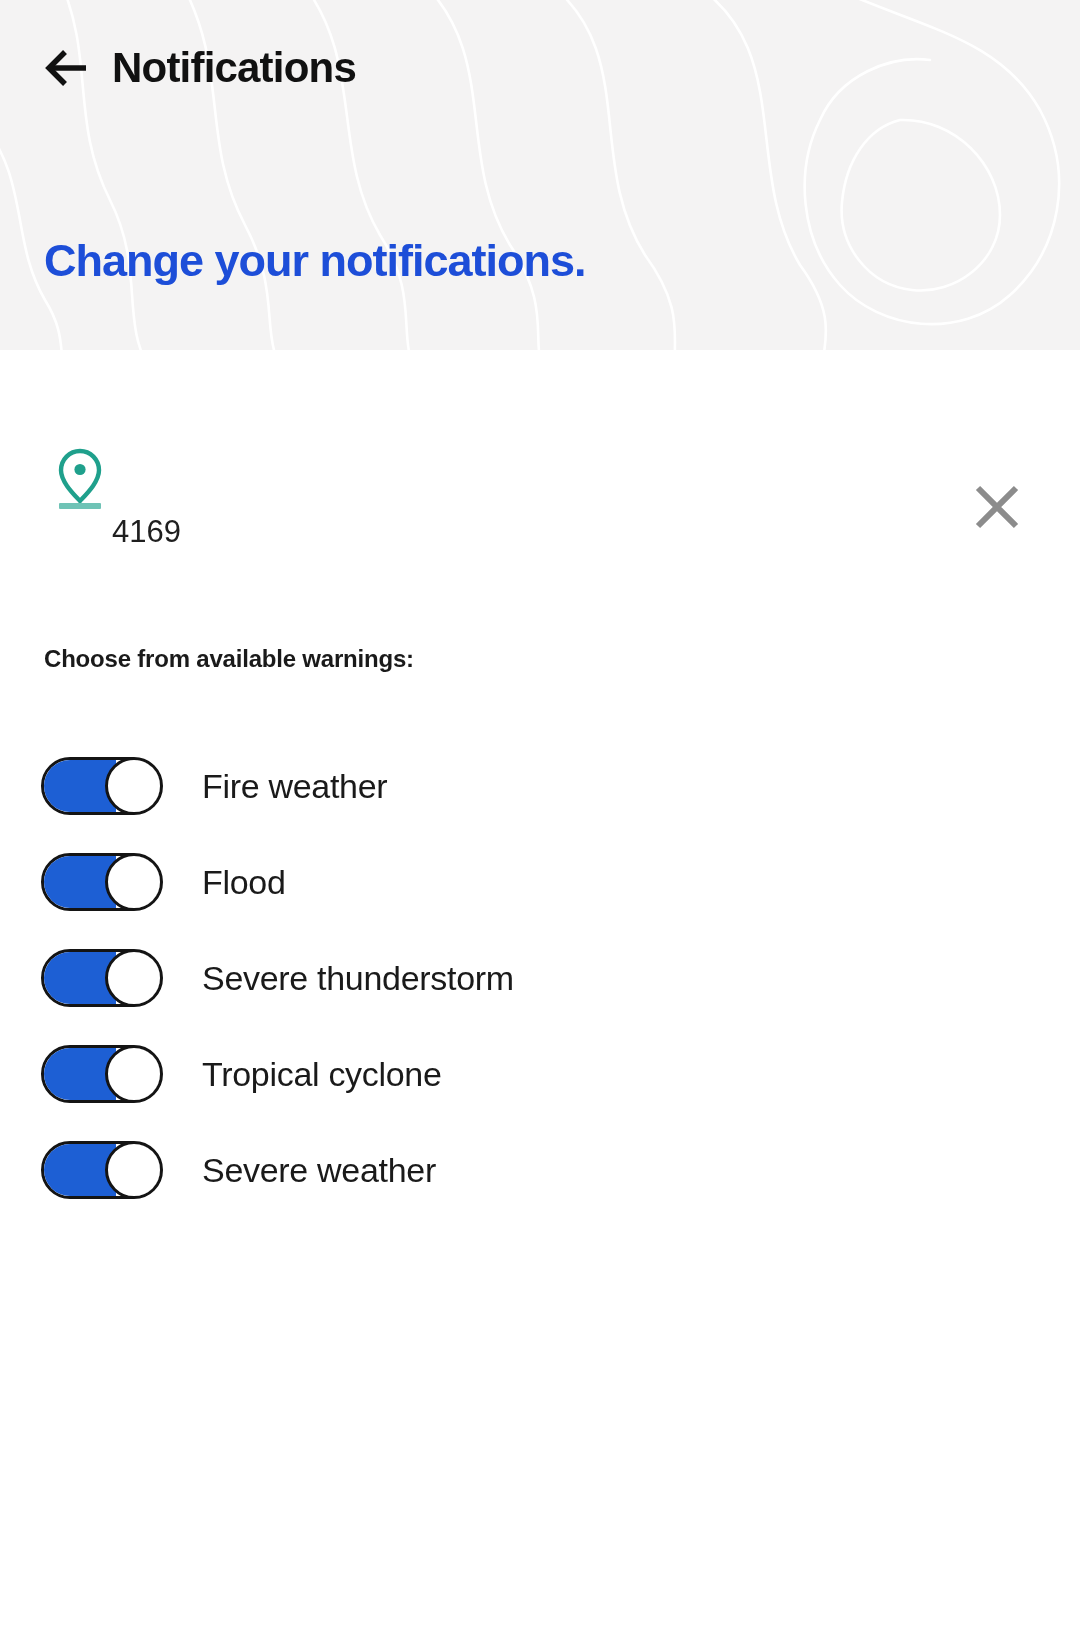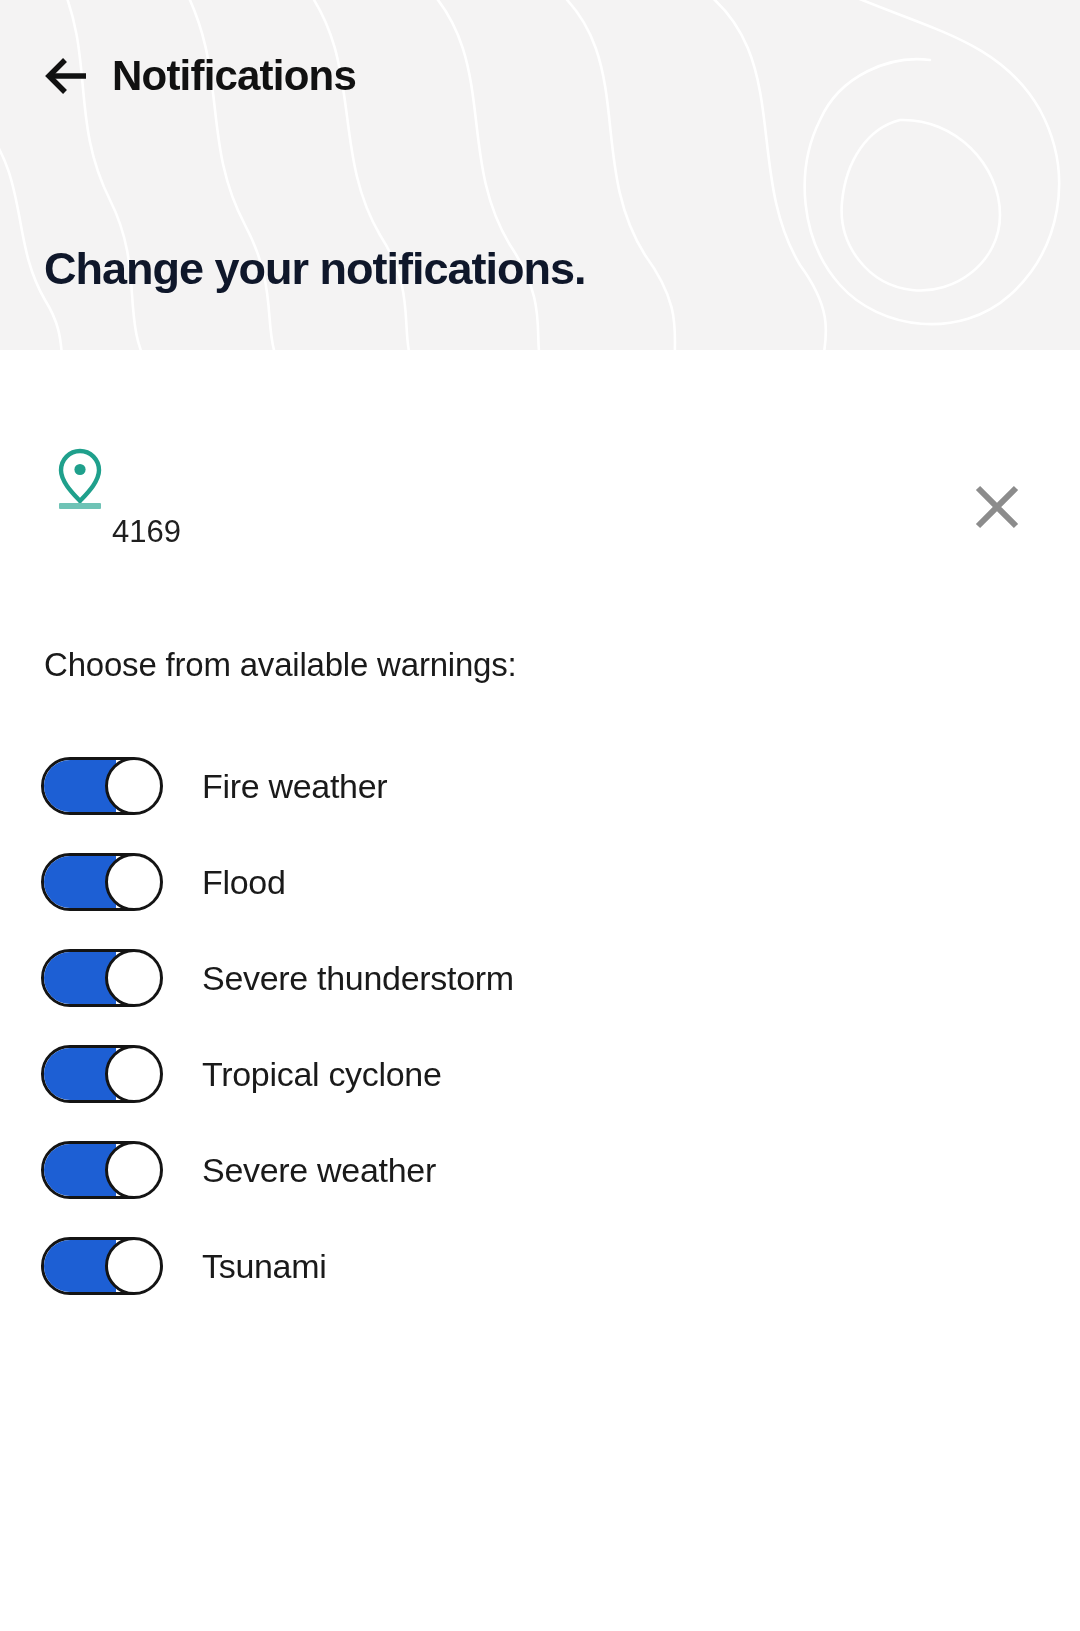--- a/index.html
+++ b/index.html
@@ -29,21 +29,20 @@
     position: absolute;
     inset: 0;
     width: 1080px;
     height: 350px;
     pointer-events: none;
   }
   .header-inner {
     position: relative;
     z-index: 2;
     height: 100%;
-    margin-top: 8px;
   }
 
   .navbar {
     position: absolute;
     top: 46px;
     left: 44px;
     display: flex;
     align-items: center;
     gap: 22px;
   }
@@ -62,21 +61,21 @@
     white-space: nowrap;
   }
 
   .page-heading {
     position: absolute;
     top: 238px;
     left: 44px;
     font-size: 45px;
     font-weight: 700;
     letter-spacing: -1.0px;
-    color: #0f172a;
+    color: #1d4ed8;
     line-height: 1;
     white-space: nowrap;
   }
 
   
   .location-block {
     position: absolute;
     top: 440px;
     left: 0;
     width: 1080px;
@@ -120,22 +119,22 @@
     border: none;
     padding: 0;
     cursor: pointer;
   }
 
   
   .warnings-label {
     position: absolute;
     top: 645px;
     left: 44px;
-    font-size: 33px;
-    font-weight: 400;
+    font-size: 24px;
+    font-weight: 700;
     color: #1a1a1a;
     letter-spacing: -0.2px;
     line-height: 1.2;
     white-space: nowrap;
   }
 
   .toggle-list {
     position: absolute;
     top: 756px;
     left: 0;
@@ -280,21 +279,14 @@
   </div>
 
   <div class="toggle-row">
     <div class="switch" role="switch" aria-checked="true">
       <div class="track-fill"></div>
       <div class="knob"></div>
     </div>
     <div class="toggle-label">Severe weather</div>
   </div>
 
-  <div class="toggle-row">
-    <div class="switch" role="switch" aria-checked="true">
-      <div class="track-fill"></div>
-      <div class="knob"></div>
-    </div>
-    <div class="toggle-label">Tsunami</div>
-  </div>
 
 </div>
 
 </body></html>

